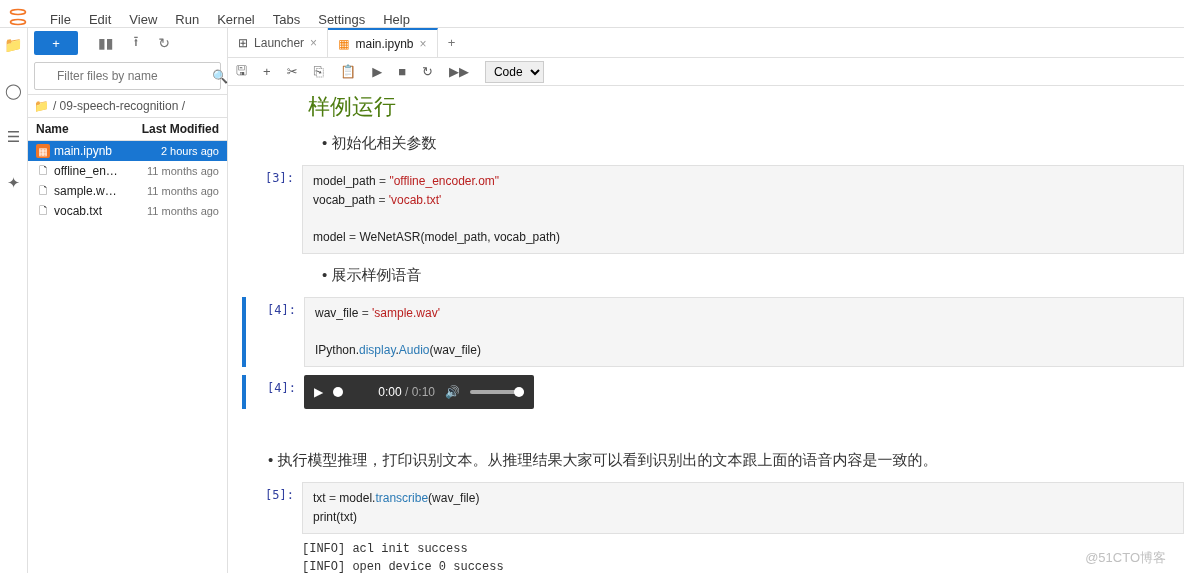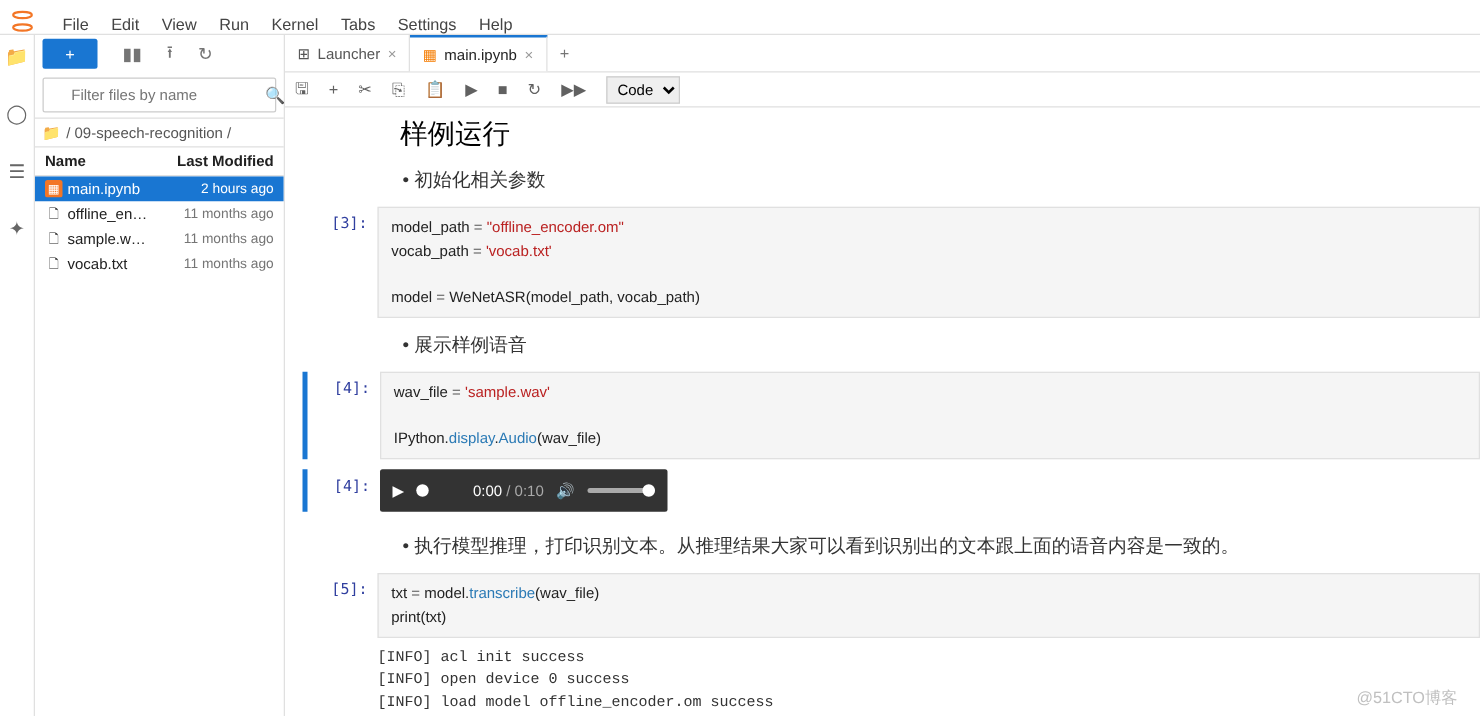--- a/index.html
+++ b/index.html
@@ -50,21 +50,21 @@
 
   .cellrow { display:flex; margin-bottom:8px;}
   .prompt { width:54px; text-align:right; color:#303F9F; font-family:Consolas,monospace; font-size:12px; padding-top:6px; padding-right:8px; flex-shrink:0;}
   .bluebar { width:4px; background:#1976d2; margin-right:2px; margin-left:-60px;}
   .cellcontent { flex:1; min-width:0; }
   .codecell { background:#f5f5f5; border:1px solid #e0e0e0; padding:6px 10px; font-family:Consolas,"Courier New",monospace; font-size:12px; line-height:1.5; white-space:pre; color:#222;}
   .codecell .str { color:#ba2121;}
   .codecell .op { color:#555;}
   .codecell .mod {color:#2b7ab5;}
   .md { font-size:15px; color:#333; padding:4px 0 4px 20px;}
-  .h2 { font-size:22px; font-weight:500; color:#000000; margin-left:18px;}
+  .h2 { font-size:22px; font-weight:500; color:#4d7c0f; margin-left:6px;}
   .bullet::before { content:"• "; }
 
   .audio { background:#333; color:#fff; display:flex; align-items:center; width:230px; height:34px; border-radius:2px; padding:0 10px; gap:10px; font-size:12px;}
   .audio .vol { width:54px; height:4px; background:#aaa; position:relative; border-radius:2px;}
   .audio .vol .thumb { width:10px;height:10px;background:#fff;border-radius:50%; position:absolute; right:0; top:-3px;}
 
   .output-mono { font-family:Consolas,"Courier New",monospace; font-size:12px; line-height:1.5; white-space:pre; color:#333; padding-top:6px;}
 
   .watermark { position:absolute; right:18px; bottom:6px; color:#c0c0c0; font-size:13px;}
 </style>
@@ -228,21 +228,21 @@
               <span style="width:10px;height:10px;background:#fff;border-radius:50%;"></span>
               <span style="flex:1;text-align:right;"><span>0:00</span><span style="color:#aaa;"> / </span><span style="color:#aaa;">0:10</span></span>
               <span>🔊</span>
               <span class="vol">
                   <span class="thumb"></span>
                 </span>
             </div>
           </div>
         </div>
 
-        <div class="cellrow" style="margin-top:14px;">
+        <div class="cellrow" style="margin-top:32px;flex-direction:column;">
             <div class="prompt"></div>
           <div class="cellcontent">
               <div class="md bullet">执行模型推理，打印识别文本。从推理结果大家可以看到识别出的文本跟上面的语音内容是一致的。</div>
             </div>
           </div>
 
         <div class="cellrow">
           <div class="prompt">[5]:</div>
           <div class="cellcontent">
             <div class="codecell"><span>txt </span><span class="op">= </span><span>model.</span><span class="mod">transcribe</span><span>(wav_file)</span>

